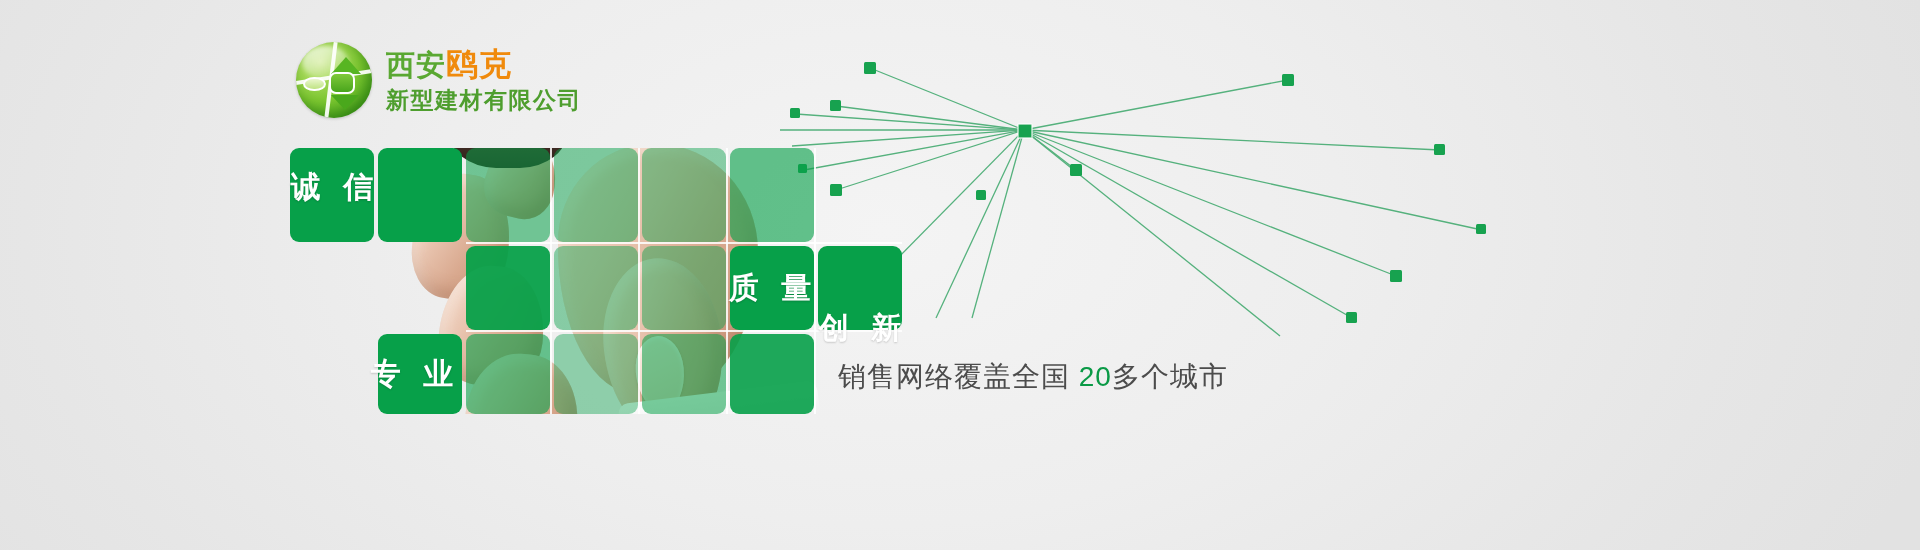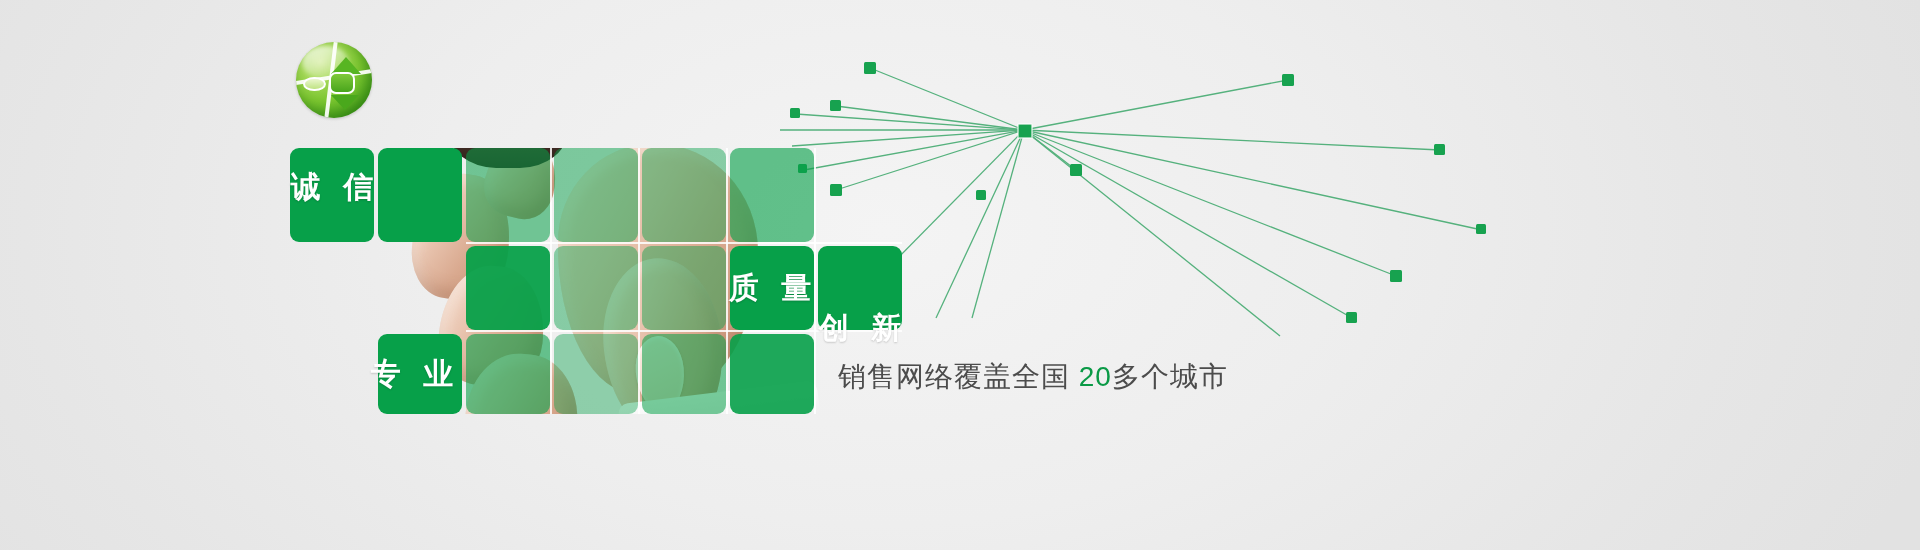--- a/index.html
+++ b/index.html
@@ -152,20 +152,26 @@
   <div id="logo">
     <div class="globe">
       <div class="sheen"></div>
       <div class="band h1"></div>
       <div class="band v1"></div>
       <div class="arrUp"></div>
       <div class="blk"></div>
       <div class="arrDn"></div>
       <div class="leafL"></div>
     </div>
+    <div id="logo-text">
+      <div class="logo-line1">
+        <span class="part-a">西安</span><span class="part-b">鸥克</span>
+      </div>
+      <div class="logo-line2">新型建材有限公司</div>
+    </div>
   </div>
 
   <div class="photo-clip">
     <div class="hand">
 
       <div class="finger" style="left:150px;top:4px;width:200px;height:250px;border-radius:48% 52% 44% 40%/40% 44% 58% 60%;"></div>
 
       <div class="finger" style="left:196px;top:118px;width:118px;height:178px;border-radius:50% 50% 46% 46%/48% 48% 52% 52%;transform:rotate(-6deg);"></div>
 
       <div style="position:absolute;left:228px;top:196px;width:48px;height:74px;border-radius:50% 50% 46% 46%/46% 46% 54% 54%;

